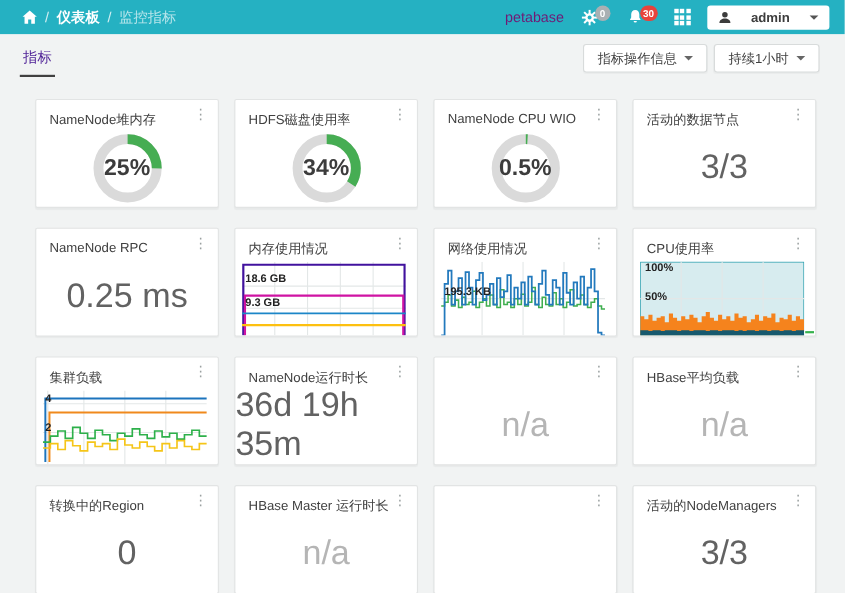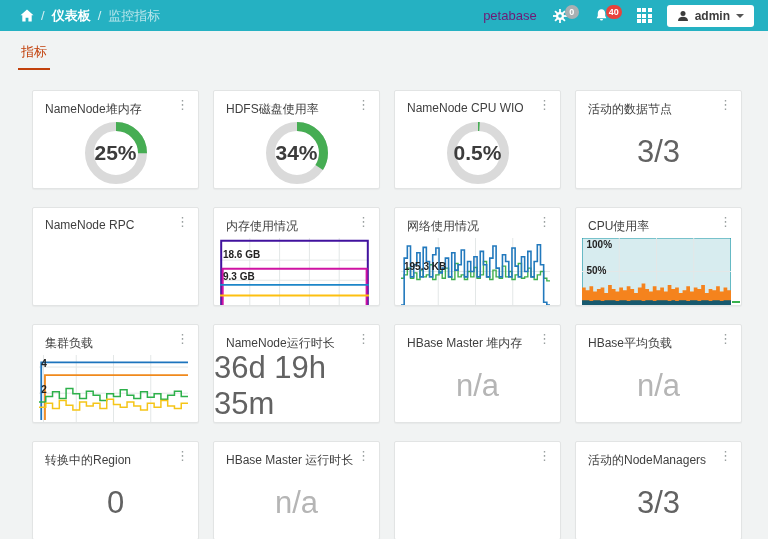--- a/index.html
+++ b/index.html
@@ -24,28 +24,28 @@
     min-width:14px; height:14px; border-radius:8px; font-size:9px; line-height:14px;
     text-align:center; color:#fff; padding:0 3px; margin-left:-3px;
     transform:translateY(-4px); font-weight:bold;
   }
   .badge.gray { background:#a9b0b3; }
   .badge.red  { background:#e8433c; }
   .grid-icon { display:grid; grid-template-columns:repeat(3,4px); grid-template-rows:repeat(3,4px); gap:1.5px; }
   .grid-icon i { background:#fff; }
   .admin-btn {
     background:#fff; border-radius:3px; height:22px; display:flex; align-items:center;
-    gap:6px; padding:0 10px; font-size:12px; color:#3c3c3c; cursor:pointer; font-weight:bold;
+    gap:18px; padding:0 10px; font-size:12px; color:#3c3c3c; cursor:pointer; font-weight:bold;
   }
   .caret { width:0; height:0; border-left:4px solid transparent; border-right:4px solid transparent; border-top:4px solid #555; }
   
   .tabbar { position:relative; height:42px; }
   .tab {
-    position:absolute; left:18px; top:12px; font-size:13px; color:#c2410c;
-    padding:0 3px 7px 3px; border-bottom:2px solid #c2410c; cursor:pointer;text-align:center;
+    position:absolute; left:18px; top:12px; font-size:13px; color:#4c1d95;
+    padding:0 3px 7px 3px; border-bottom:2px solid #404040; cursor:pointer;text-align:center;
   }
   .toolbar { position:absolute; right:23px; top:9px; display:flex; gap:6px; }
   .tbtn {
     display:inline-flex; align-items:center; gap:7px; background:#fff;
     border:1px solid #d8dbdb; border-radius:3px; font-size:12px; color:#3f3f3f;
     padding:0 12px; height:26px; cursor:pointer; box-shadow:0 1px 1px rgba(0,0,0,.03);
   }
   .tbtn .caret { border-top-color:#666; }
   
   .cards {
@@ -96,21 +96,21 @@
         </g>
         <circle cx="8" cy="8" r="1.8" fill="#25b1c2"></circle>
       </svg>
       <span class="badge gray">0</span>
     </span>
     <span class="icon-wrap">
       <svg width="15" height="15" viewBox="0 0 15 15">
         <path d="M7.5 1.2 C5.2 1.2 3.8 2.9 3.8 5.2 V8 L2.6 10.2 H12.4 L11.2 8 V5.2 C11.2 2.9 9.8 1.2 7.5 1.2 Z" fill="#ffffff"></path>
         <path d="M6 11 a1.5 1.5 0 0 0 3 0 Z" fill="#ffffff"></path>
       </svg>
-      <span class="badge red">40</span>
+      <span class="badge red">30</span>
     </span>
     <span class="icon-wrap">
       <span class="grid-icon">
           <i></i>
           <i></i>
           <i></i>
           <i></i>
           <i></i>
           <i></i>
           <i></i>
@@ -124,20 +124,30 @@
         <path d="M1 11 C1 8.2 3.2 6.8 6 6.8 C8.8 6.8 11 8.2 11 11 Z" fill="#3c3c3c"></path>
       </svg>
       <span>admin</span>
       <span class="caret"></span>
     </span>
   </div>
 </div>
 
 <div class="tabbar">
   <span class="tab">指标</span>
+  <div class="toolbar">
+    <span class="tbtn">
+      <span>指标操作信息</span>
+      <span class="caret"></span>
+    </span>
+    <span class="tbtn">
+      <span>持续1小时</span>
+      <span class="caret"></span>
+    </span>
+  </div>
 </div>
 
 <div class="cards">
     <div class="card">
       <div class="card-title">NameNode堆内存</div>
       <div class="card-menu">⋮</div>
       <div class="card-center">
         <div class="gauge-wrap"><svg viewBox="0 0 64 64" width="64" height="64">
             <circle cx="32" cy="32" r="26.5" fill="none" stroke="#dadada" stroke-width="9"></circle>
             <circle cx="32" cy="32" r="26.5" fill="none" stroke="#46ad53" stroke-width="9" stroke-dasharray="41.62610266006476 166.50441064025904" transform="rotate(-90 32 32)"></circle>
@@ -167,20 +177,23 @@
     <div class="card">
       <div class="card-title">活动的数据节点</div>
       <div class="card-menu">⋮</div>
       <div class="card-center">
         <div class="big-value">3/3</div>
       </div>
     </div>
     <div class="card">
       <div class="card-title">NameNode RPC</div>
       <div class="card-menu">⋮</div>
+      <div class="card-center">
+        <div class="big-value">0.25 ms</div>
+      </div>
     </div>
     <div class="card">
       <div class="card-title">内存使用情况</div>
       <div class="card-menu">⋮</div>
       <div class="chart">
         <svg viewBox="0 0 100 100" preserveAspectRatio="none">
           <line x1="20" y1="0" x2="20" y2="100" stroke="#e3e7e7" stroke-width="1" vector-effect="non-scaling-stroke"></line>
           <line x1="40" y1="0" x2="40" y2="100" stroke="#e3e7e7" stroke-width="1" vector-effect="non-scaling-stroke"></line>
           <line x1="60" y1="0" x2="60" y2="100" stroke="#e3e7e7" stroke-width="1" vector-effect="non-scaling-stroke"></line>
           <line x1="80" y1="0" x2="80" y2="100" stroke="#e3e7e7" stroke-width="1" vector-effect="non-scaling-stroke"></line>
@@ -249,21 +262,20 @@
       </div>
     </div>
     <div class="card">
       <div class="card-title">NameNode运行时长</div>
       <div class="card-menu">⋮</div>
       <div class="card-center">
         <div class="big-value">36d 19h 35m</div>
       </div>
     </div>
     <div class="card">
-      <div class="card-title">HBase Master 堆内存</div>
       <div class="card-menu">⋮</div>
       <div class="card-center">
         <div class="big-value muted">n/a</div>
       </div>
     </div>
     <div class="card">
       <div class="card-title">HBase平均负载</div>
       <div class="card-menu">⋮</div>
       <div class="card-center">
         <div class="big-value muted">n/a</div>

